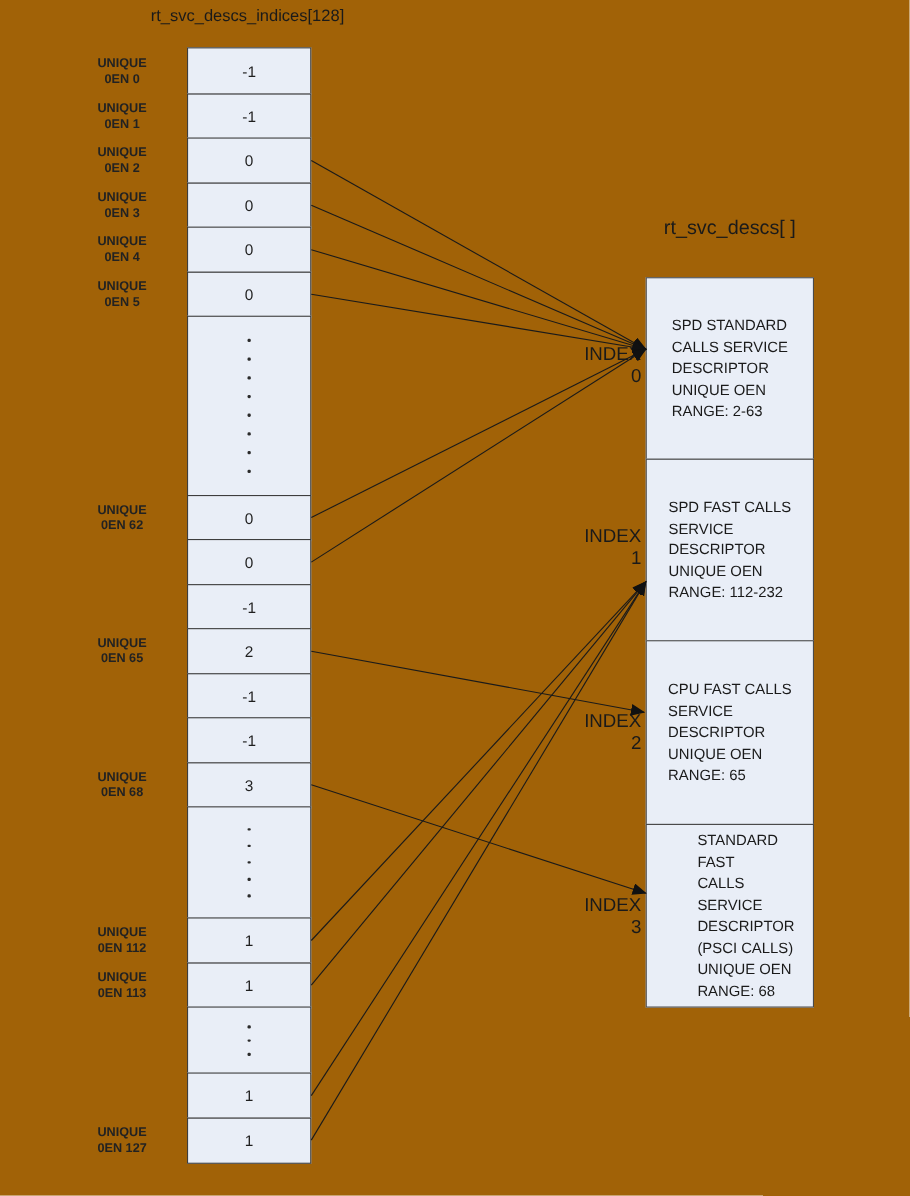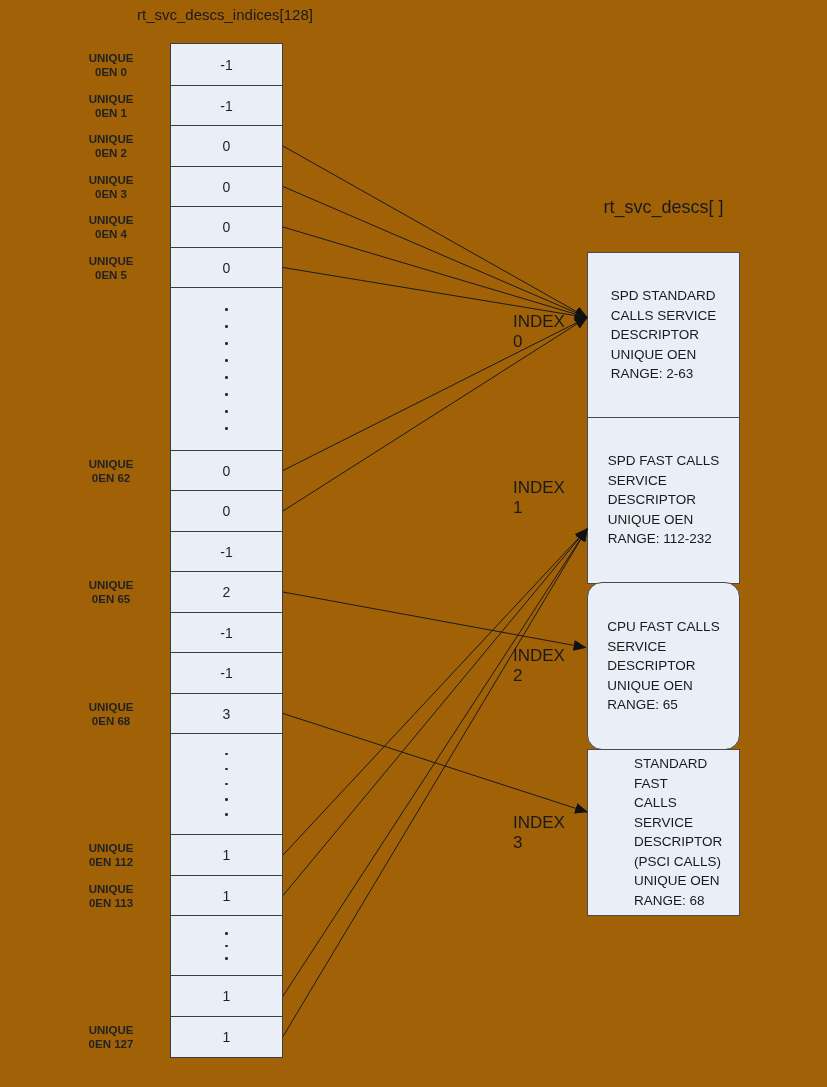--- a/index.html
+++ b/index.html
@@ -41,21 +41,21 @@
     box-sizing:border-box;width:153px;background:#e9eef7;
     border:1.5px solid #4a4a4a;margin-top:-1.5px;
     display:flex;align-items:center;justify-content:center;
   }
   .desc-box:first-child{margin-top:0;}
   .desc-text{
     text-align:left;font-size:13.5px;line-height:19.5px;color:#1a1a1a;
     white-space:pre-line;padding:4px 2px;
   }
   .index-label{
-    position:absolute;width:70px;text-align:left;font-size:17px;line-height:20px;
+    position:absolute;width:70px;text-align:right;font-size:17px;line-height:20px;
     color:#1a1a1a;white-space:pre-line;
   }
   #connectors{
     position:absolute;left:0;top:0;width:827px;height:1087px;
     pointer-events:none;z-index:5;
   }
 </style>
 </head>
 <body>
 
@@ -199,21 +199,21 @@
 UNIQUE OEN
 RANGE: 2-63</div>
       </div>
       <div class="desc-box" style="height: 167px;">
         <div class="desc-text">SPD FAST CALLS
 SERVICE
 DESCRIPTOR
 UNIQUE OEN
 RANGE: 112-232</div>
       </div>
-      <div class="desc-box" style="height: 168px; border-radius: 15px;">
+      <div class="desc-box" style="height: 168px;">
         <div class="desc-text">CPU FAST CALLS
 SERVICE
 DESCRIPTOR
 UNIQUE OEN
 RANGE: 65</div>
       </div>
       <div class="desc-box" style="height: 167px; padding-left: 44px;">
         <div class="desc-text">STANDARD FAST
 CALLS SERVICE
 DESCRIPTOR

